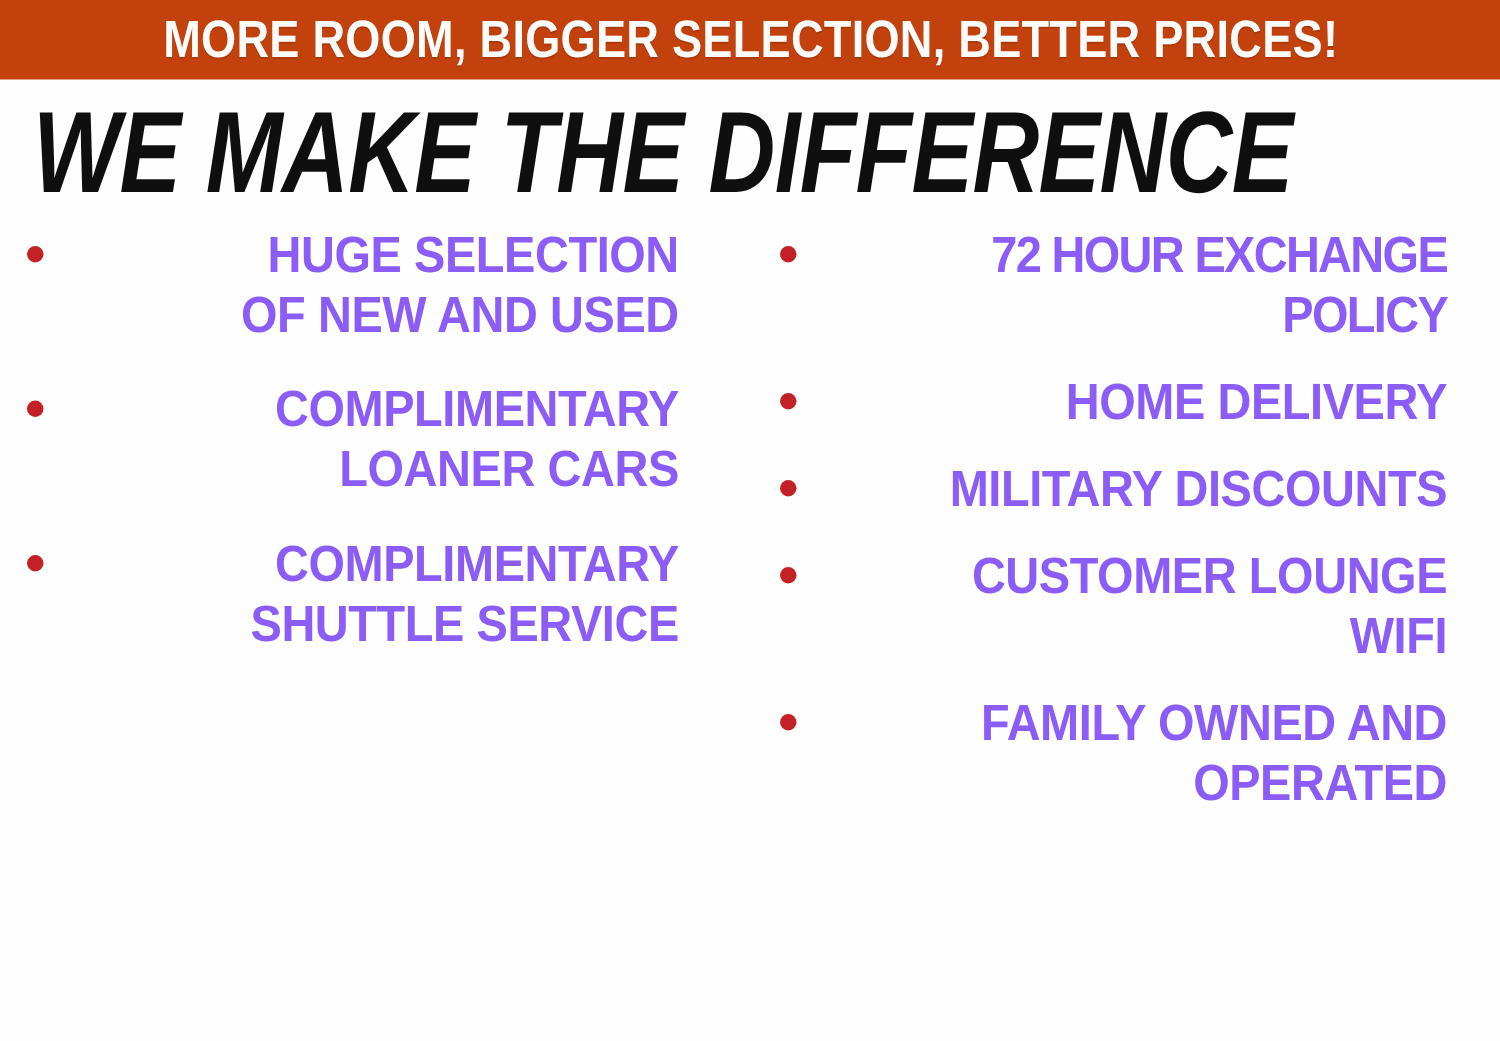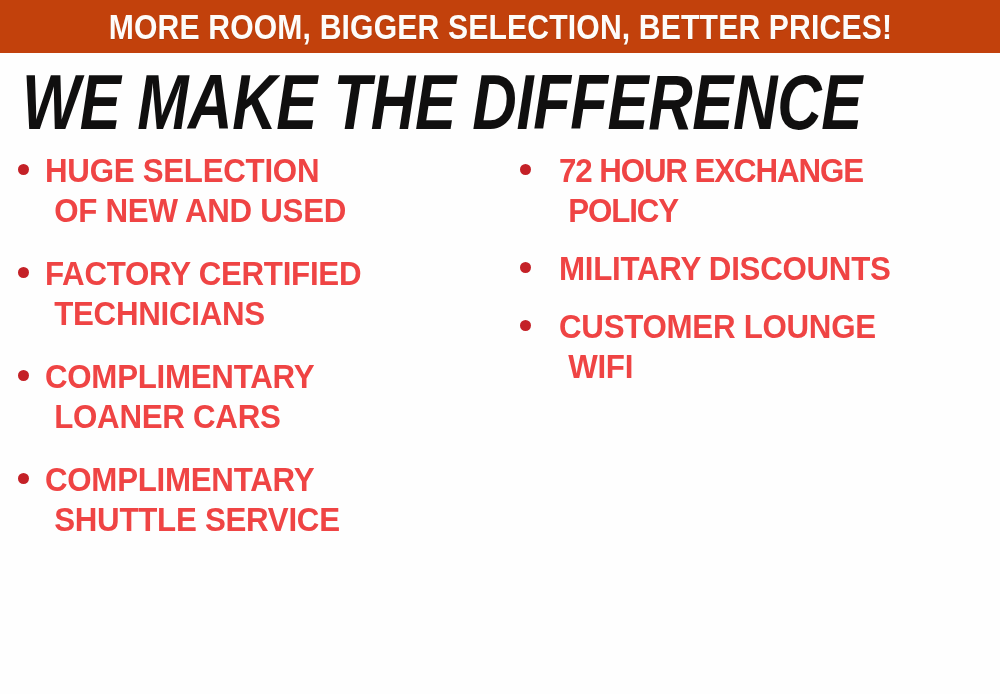--- a/index.html
+++ b/index.html
@@ -83,26 +83,27 @@
   .col {
     position: absolute;
     top: 0;
   }
   .col-left  { left: 18px;  width: 470px; }
   .col-right { left: 520px; width: 480px; }
 
   .bullet-item {
     display: flex;
     align-items: flex-start;
-    color: #ef4444;
+    color: #8b5cf6;
     font-family: "Liberation Sans", sans-serif;
     font-weight: bold;
     font-size: 34px;
     line-height: 40px;
     letter-spacing: -0.3px;
+    text-align: right;
   }
   .col-left  .bullet-item { margin-bottom: 23px; }
   .col-right .bullet-item { margin-bottom: 18px; gap: 12px; }
 
   .dot {
     flex: 0 0 auto;
     width: 11px;
     height: 11px;
     border-radius: 50%;
     background: #c42127;
@@ -139,27 +140,20 @@
 
       <div class="bullet-item">
         <span class="dot"></span>
         <span class="label">
           <span>HUGE SELECTION</span>
           <span class="line2">OF NEW AND USED</span>
         </span>
       </div>
 
 
-      <div class="bullet-item">
-        <span class="dot"></span>
-        <span class="label">
-          <span>FACTORY CERTIFIED</span>
-          <span class="line2">TECHNICIANS</span>
-        </span>
-      </div>
 
       <div class="bullet-item">
         <span class="dot"></span>
         <span class="label">
           <span>COMPLIMENTARY</span>
           <span class="line2">LOANER CARS</span>
         </span>
       </div>
 
       <div class="bullet-item">
@@ -175,34 +169,47 @@
     <div class="col col-right">
 
       <div class="bullet-item">
         <span class="dot"></span>
         <span class="label tight">
           <span>72 HOUR EXCHANGE</span>
           <span class="line2">POLICY</span>
         </span>
       </div>
 
+      <div class="bullet-item">
+        <span class="dot"></span>
+        <span class="label">
+          <span>HOME DELIVERY</span>
+        </span>
+      </div>
 
       <div class="bullet-item">
         <span class="dot"></span>
         <span class="label">
           <span>MILITARY DISCOUNTS</span>
         </span>
       </div>
 
       <div class="bullet-item">
         <span class="dot"></span>
         <span class="label">
           <span>CUSTOMER LOUNGE</span>
           <span class="line2">WIFI</span>
         </span>
       </div>
 
+      <div class="bullet-item">
+        <span class="dot"></span>
+        <span class="label">
+          <span>FAMILY OWNED AND</span>
+          <span class="line2">OPERATED</span>
+        </span>
+      </div>
 
 
     </div>
 
   </div>
 </div>
 
 </body></html>

